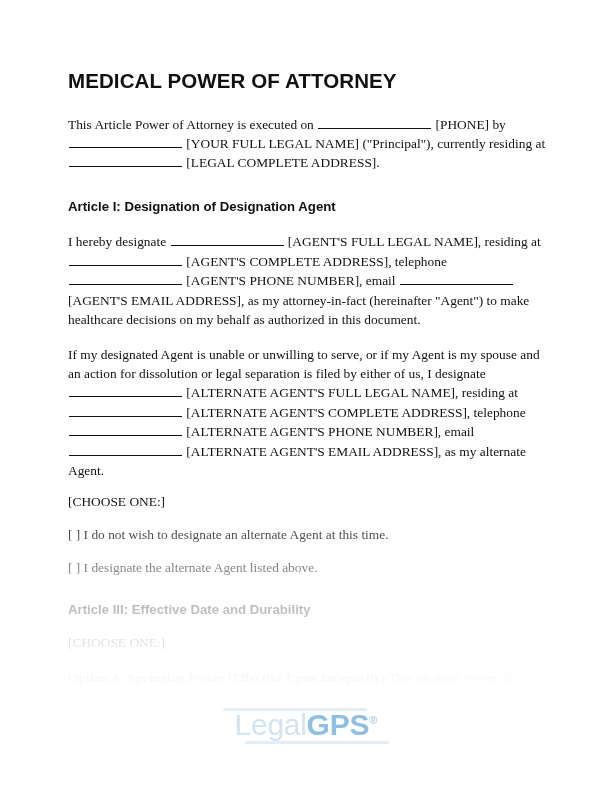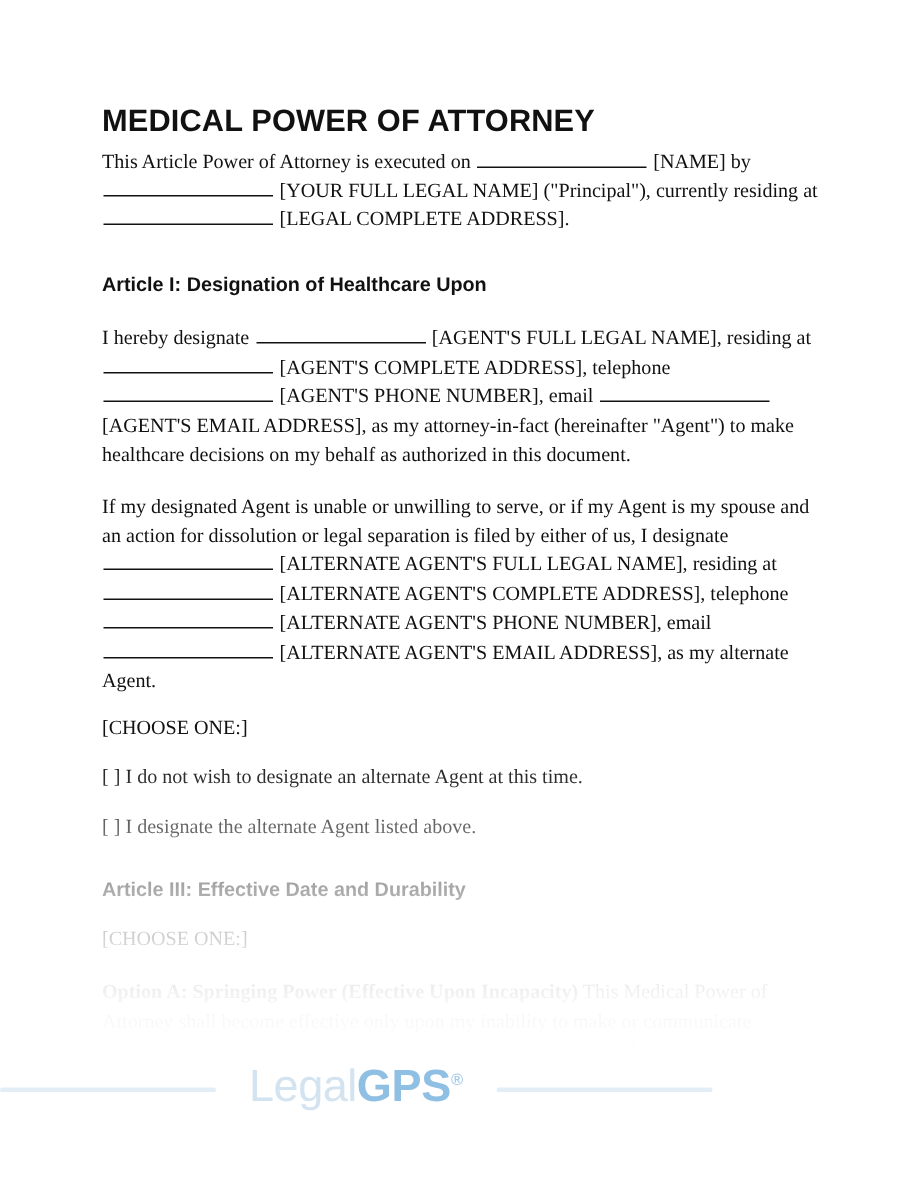--- a/index.html
+++ b/index.html
@@ -32,21 +32,21 @@
     width: 478px;
     color: #111111;
   }
 
   .doc-title {
     font-family: "Liberation Sans", "DejaVu Sans", sans-serif;
     font-weight: bold;
     font-size: 20.5px;
     letter-spacing: 0.1px;
     color: #111111;
-    margin: 0 0 5px 0;
+    margin: 0 0 22px 0;
     line-height: 1.1;
   }
 
   .article-heading {
     font-family: "Liberation Sans", "DejaVu Sans", sans-serif;
     font-weight: bold;
     font-size: 13.2px;
     color: #111111;
     margin: 26px 0 17px 0;
     line-height: 1.25;
@@ -115,21 +115,23 @@
 
   
   .footer {
     position: absolute;
     left: 0;
     right: 0;
     top: 700px;
     height: 52px;
     display: flex;
     align-items: center;
+    justify-content: center;
     z-index: 10;
+    flex-direction: column;
   }
   .rule {
     height: 3px;
     width: 144px;
     background: #e2edf6;
     border-radius: 2px;
   }
   .rule.left  { margin-right: 22px; }
   .rule.right { margin-left: 22px; }
 
@@ -160,23 +162,23 @@
 </style>
 </head>
 <body>
 
 <div class="page">
 
   <div class="doc">
 
     <h1 class="doc-title">MEDICAL POWER OF ATTORNEY</h1>
 
-    <p class="para"><span>This Article Power of Attorney is executed on </span><span class="blank"></span><span> [NAME] by </span><span class="blank"></span><span> [YOUR FULL LEGAL NAME] ("Principal"), currently residing at </span><span class="blank"></span><span> [LEGAL COMPLETE ADDRESS].</span></p>
-
-    <h2 class="article-heading">Article I: Designation of Healthcare Upon</h2>
+    <p class="para"><span>This Article Power of Attorney is executed on </span><span class="blank"></span><span> [PHONE] by </span><span class="blank"></span><span> [YOUR FULL LEGAL NAME] ("Principal"), currently residing at </span><span class="blank"></span><span> [LEGAL COMPLETE ADDRESS].</span></p>
+
+    <h2 class="article-heading">Article I: Designation of Designation Agent</h2>
 
     <p class="para"><span>I hereby designate </span><span class="blank"></span><span> [AGENT'S FULL LEGAL NAME], residing at </span><span class="blank"></span><span> [AGENT'S COMPLETE ADDRESS], telephone </span><span class="blank"></span><span> [AGENT'S PHONE NUMBER], email </span><span class="blank"></span><span> [AGENT'S EMAIL ADDRESS], as my attorney-in-fact (hereinafter "Agent") to make healthcare decisions on my behalf as authorized in this document.</span></p>
 
 
     <p class="para tight"><span>If my designated Agent is unable or unwilling to serve, or if my Agent is my spouse and an action for dissolution or legal separation is filed by either of us, I designate </span><span class="blank"></span><span> [ALTERNATE AGENT'S FULL LEGAL NAME], residing at </span><span class="blank"></span><span> [ALTERNATE AGENT'S COMPLETE ADDRESS], telephone </span><span class="blank"></span><span> [ALTERNATE AGENT'S PHONE NUMBER], email </span><span class="blank"></span><span> [ALTERNATE AGENT'S EMAIL ADDRESS], as my alternate Agent.</span></p>
 
     <p class="choose">[CHOOSE ONE:]</p>
 
     <p class="choose">[ ] I do not wish to designate an alternate Agent at this time.</p>
 

